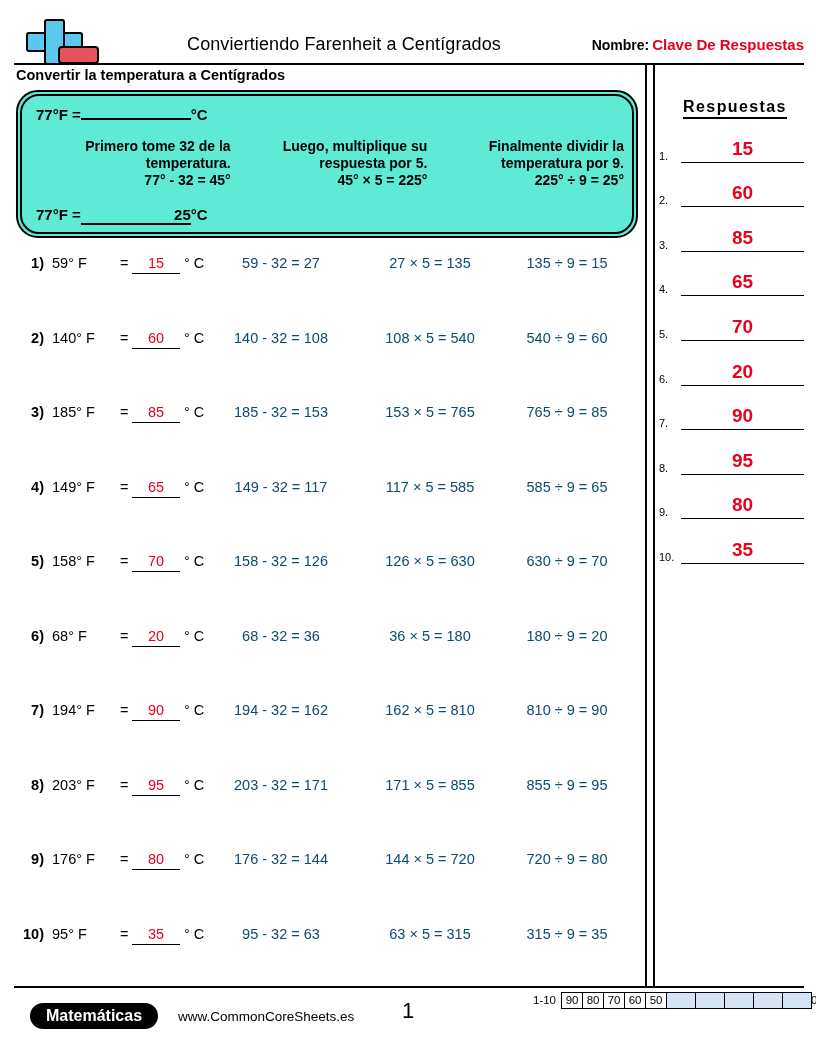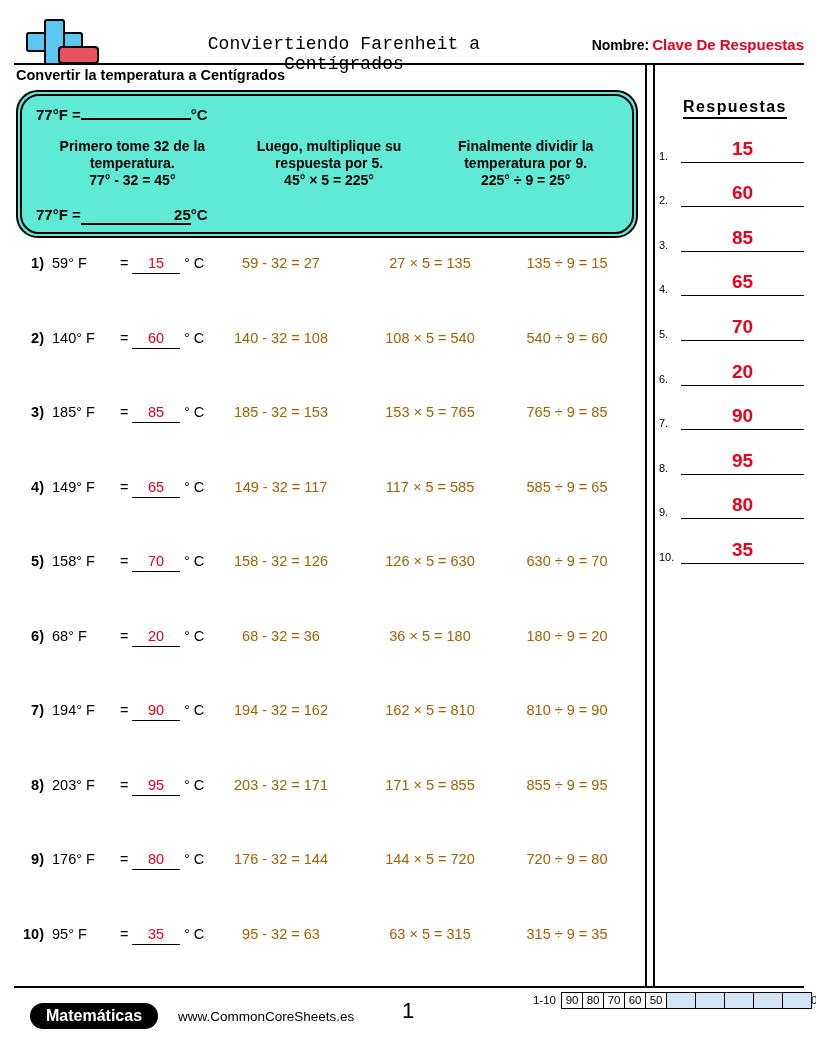--- a/index.html
+++ b/index.html
@@ -56,21 +56,20 @@
     border: 2px solid #000;
     border-radius: 4px;
   }
   .header-title {
     position: absolute;
     left: 150px; top: 18px;
     width: 360px;
     text-align: center;
     font-size: 18px;
     letter-spacing: .1px;
-    font-family: Liberation Mono, monospace;
   }
   .name-block {
     position: absolute;
     right: 0px; top: 20px;
     font-size: 14px;
     white-space: nowrap;
   }
   .name-label { font-weight: bold; }
   .name-value {
     color: #e8001c;
@@ -137,21 +136,21 @@
     vertical-align: baseline;
   }
   .ex-steps {
     position: absolute;
     left: 16px; top: 46px;
     width: 590px;
     display: flex;
   }
   .ex-step {
     flex: 1;
-    text-align: center;
+    text-align: right;
     font-size: 14px;
     line-height: 17px;
   }
 
   
   .problems {
     position: absolute;
     left: 16px; top: 255px;
     width: 622px;
   }
@@ -192,21 +191,21 @@
     height: 18px;
   }
   .p-unit {
     position: absolute;
     left: 168px; top: 0;
     font-size: 14.5px;
   }
   .p-step {
     position: absolute;
     top: 0;
-    color: #a16207;
+    color: #0c4a6e;
     font-size: 14.5px;
     text-align: center;
     white-space: nowrap;
   }
   .p-step.s1 { left: 190px; width: 150px; }
   .p-step.s2 { left: 340px; width: 148px; }
   .p-step.s3 { left: 480px; width: 142px; }
 
   
   .answers {

